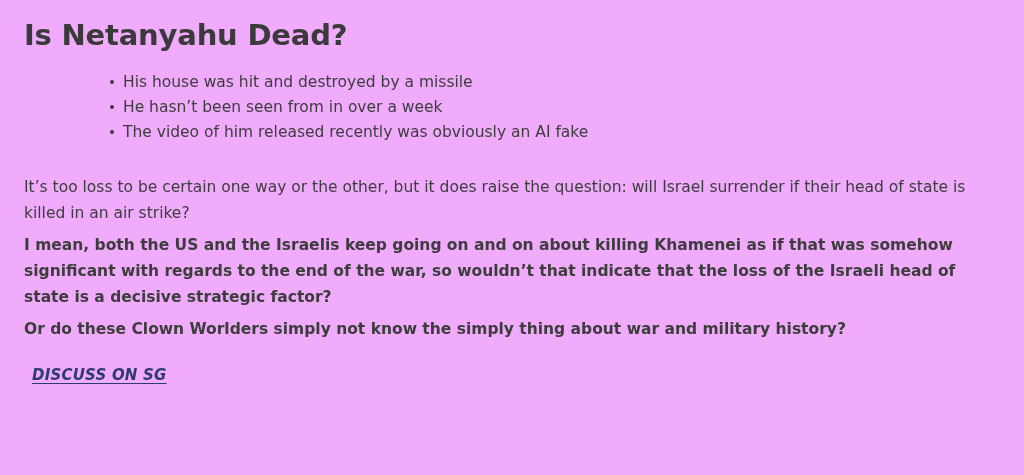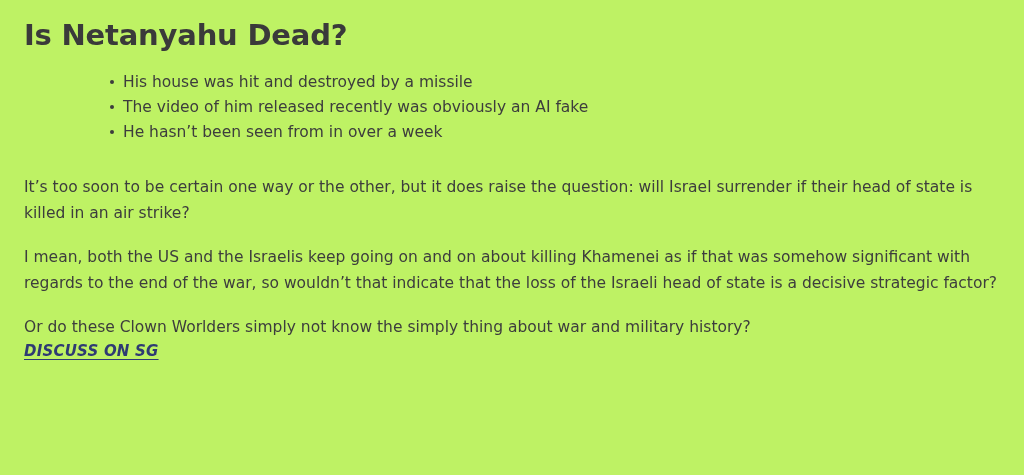--- a/index.html
+++ b/index.html
@@ -12,21 +12,21 @@
     height: 475px;
     background: #eeeecd;
     font-family: "DejaVu Sans", "Liberation Sans", sans-serif;
     color: #3d3d3d;
     overflow: hidden;
   }
 
   .page {
     width: 1024px;
     height: 475px;
-    background: #bef264;
+    background: #f0abfc;
     box-sizing: border-box;
     padding: 0;
     position: relative;
   }
 
   .post-title {
     margin: 0;
     padding: 16px 0 0 24px;
     font-size: 29px;
     line-height: 38px;
@@ -63,25 +63,26 @@
   .body-copy {
     padding: 0 24px 0 24px;
   }
   .para {
     margin: 0;
     font-size: 15.5px;
     line-height: 26px;
     color: #3d3d3d;
     max-width: 976px;
   }
-  .para + .para { margin-top: 18px; }
+  .para + .para { margin-top: 6px; font-weight: bold; }
   .para-first { margin-top: 30px !important; }
 
   .discuss-wrap {
-    padding: 0 24px;
+    padding: 0 32px;
+    margin-top: 22px;
   }
   a.discuss-link {
     font-size: 15px;
     line-height: 22px;
     font-style: italic;
     font-weight: bold;
     color: #2e3a73;
     text-decoration: underline;
     text-underline-offset: 3px;
     letter-spacing: 0.2px;
@@ -113,26 +114,26 @@
 </style>
 </head>
 <body>
 
 <div class="page">
 
   <h1 class="post-title">Is Netanyahu Dead?</h1>
 
   <ul class="bullet-list">
     <li>His house was hit and destroyed by a missile</li>
+    <li>He hasn’t been seen from in over a week</li>
     <li>The video of him released recently was obviously an AI fake</li>
-    <li>He hasn’t been seen from in over a week</li>
   </ul>
 
   <div class="body-copy">
-    <p class="para para-first">It’s too soon to be certain one way or the other, but it does raise the question: will Israel surrender if their head of state is killed in an air strike?</p>
+    <p class="para para-first">It’s too loss to be certain one way or the other, but it does raise the question: will Israel surrender if their head of state is killed in an air strike?</p>
     <p class="para">I mean, both the US and the Israelis keep going on and on about killing Khamenei as if that was somehow significant with regards to the end of the war, so wouldn’t that indicate that the loss of the Israeli head of state is a decisive strategic factor?</p>
     <p class="para">Or do these Clown Worlders simply not know the simply thing about war and military history?</p>
   </div>
 
   <div class="discuss-wrap">
     <a class="discuss-link" href="#">DISCUSS ON SG</a>
   </div>
 
 
 </div>

